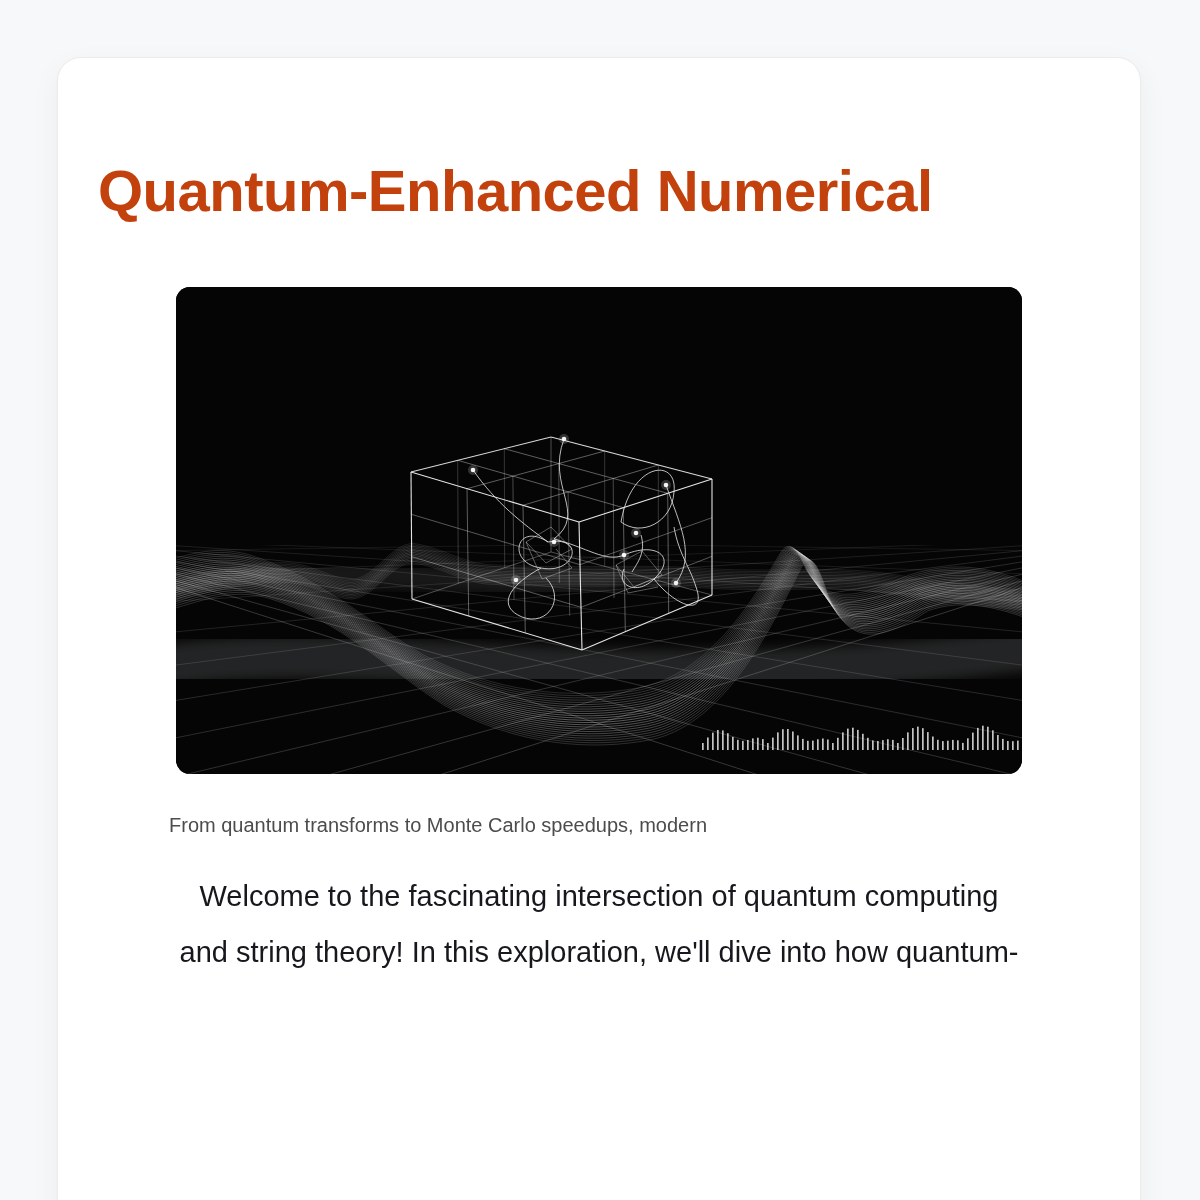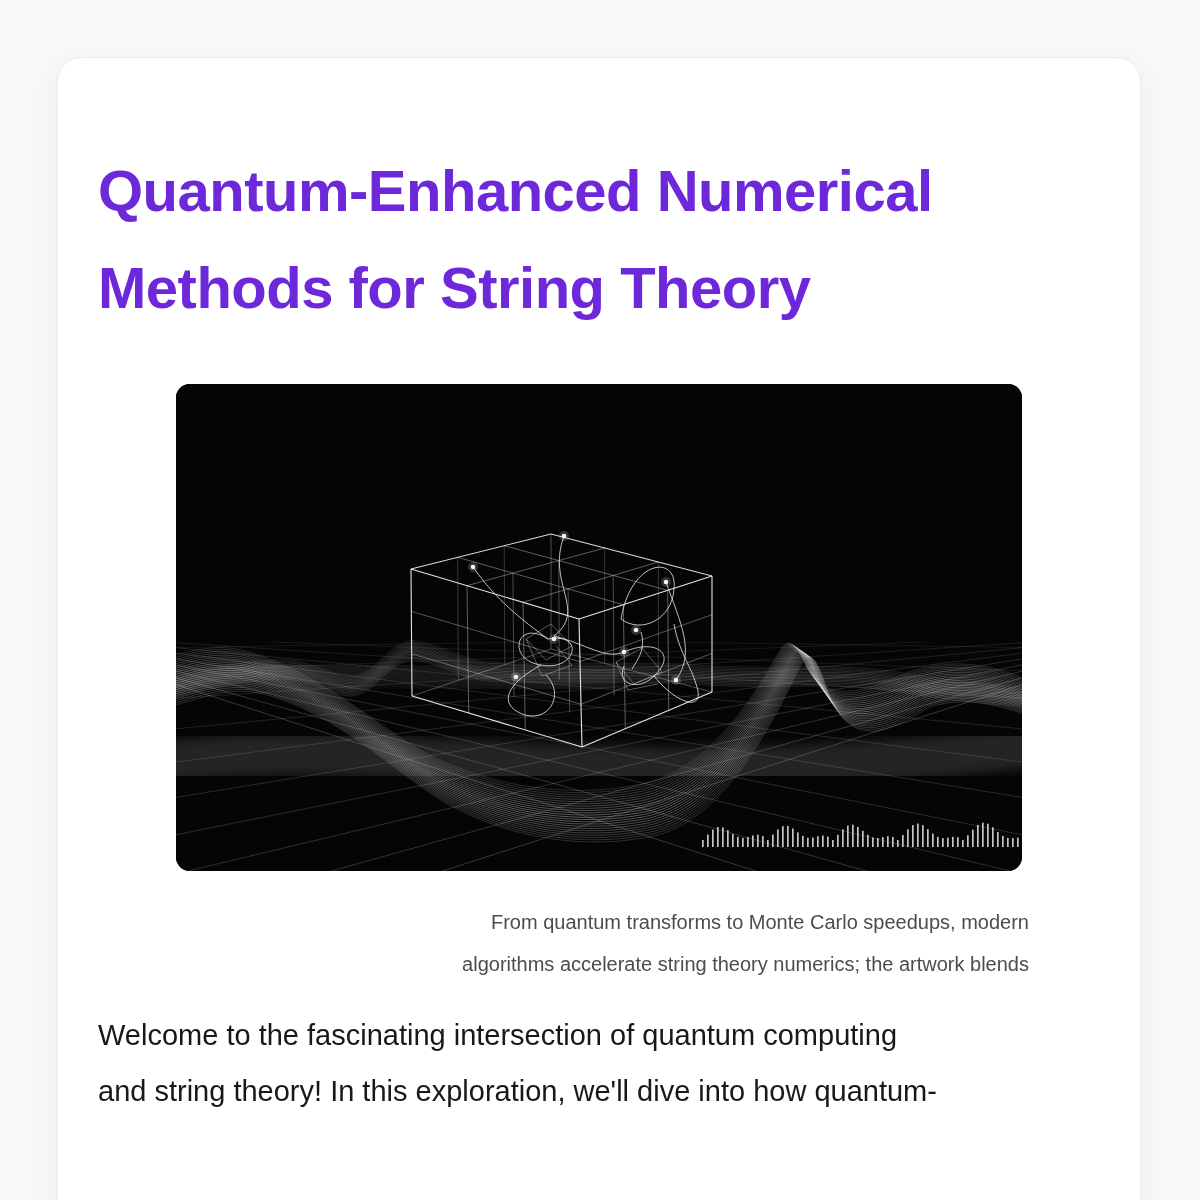--- a/index.html
+++ b/index.html
@@ -19,38 +19,37 @@
     margin:0;font-size:58px;line-height:97px;font-weight:700;
     letter-spacing:-0.5px;color:#1149b4;
   }
   h1.title .t-line{display:block;}
   figure.hero{
     margin:48px auto 0 auto;width:846px;height:487px;
     border-radius:14px;overflow:hidden;background:#050505;
   }
   figure.hero svg{display:block;width:846px;height:487px;}
   .caption{
-    margin:30px auto 0 auto;max-width:860px;text-align:right;
+    margin:30px auto 0 auto;max-width:860px;text-align:left;
     font-size:20px;line-height:42px;color:#4c4c4c;font-weight:400;
   }
   .caption .c-line{display:block;}
   .intro{
     margin:22px 0 0 0;font-size:29px;line-height:56px;color:#17181d;
   }
-  .intro .p-line{display:block;}
+  .intro .p-line{display:block;text-align:center;}
 </style>
 </head>
 <body style="background: rgb(247, 248, 249);">
 
 <main class="card" style="background: rgb(255, 255, 255); border-color: rgb(236, 236, 236);">
   <div class="card-inner">
 
-    <h1 class="title" style="color: #6d28d9;">
+    <h1 class="title" style="color: #c2410c;">
       <span class="t-line">Quantum-Enhanced Numerical</span>
-      <span class="t-line">Methods for String Theory</span>
     </h1>
 
     <figure class="hero" style="background: rgb(5, 5, 5);">
       <svg id="art" viewBox="0 0 846 487">
           <defs>
             <filter id="b6" x="-30%" y="-30%" width="160%" height="160%">
               <feGaussianBlur stdDeviation="6"></feGaussianBlur>
             </filter>
             <clipPath id="floor">
               <rect x="0" y="258" width="846" height="229"></rect>
@@ -251,21 +250,20 @@
             <rect x="826" y="451.9" width="1.7" height="11.1" fill="#e6e6e6" fill-opacity="0.85"></rect>
             <rect x="831" y="454.0" width="1.7" height="9.0" fill="#e6e6e6" fill-opacity="0.85"></rect>
             <rect x="836" y="454.2" width="1.7" height="8.8" fill="#e6e6e6" fill-opacity="0.85"></rect>
             <rect x="841" y="453.6" width="1.7" height="9.4" fill="#e6e6e6" fill-opacity="0.85"></rect>
           </g>
         </svg>
     </figure>
 
     <div class="caption" style="color: rgb(76, 76, 76);">
       <span class="c-line">From quantum transforms to Monte Carlo speedups, modern</span>
-      <span class="c-line">algorithms accelerate string theory numerics; the artwork blends</span>
     </div>
 
     <p class="intro" style="color: rgb(23, 24, 29);">
       <span class="p-line">Welcome to the fascinating intersection of quantum computing</span>
       <span class="p-line">and string theory! In this exploration, we'll dive into how quantum-</span>
     </p>
 
   </div>
 </main>
 

